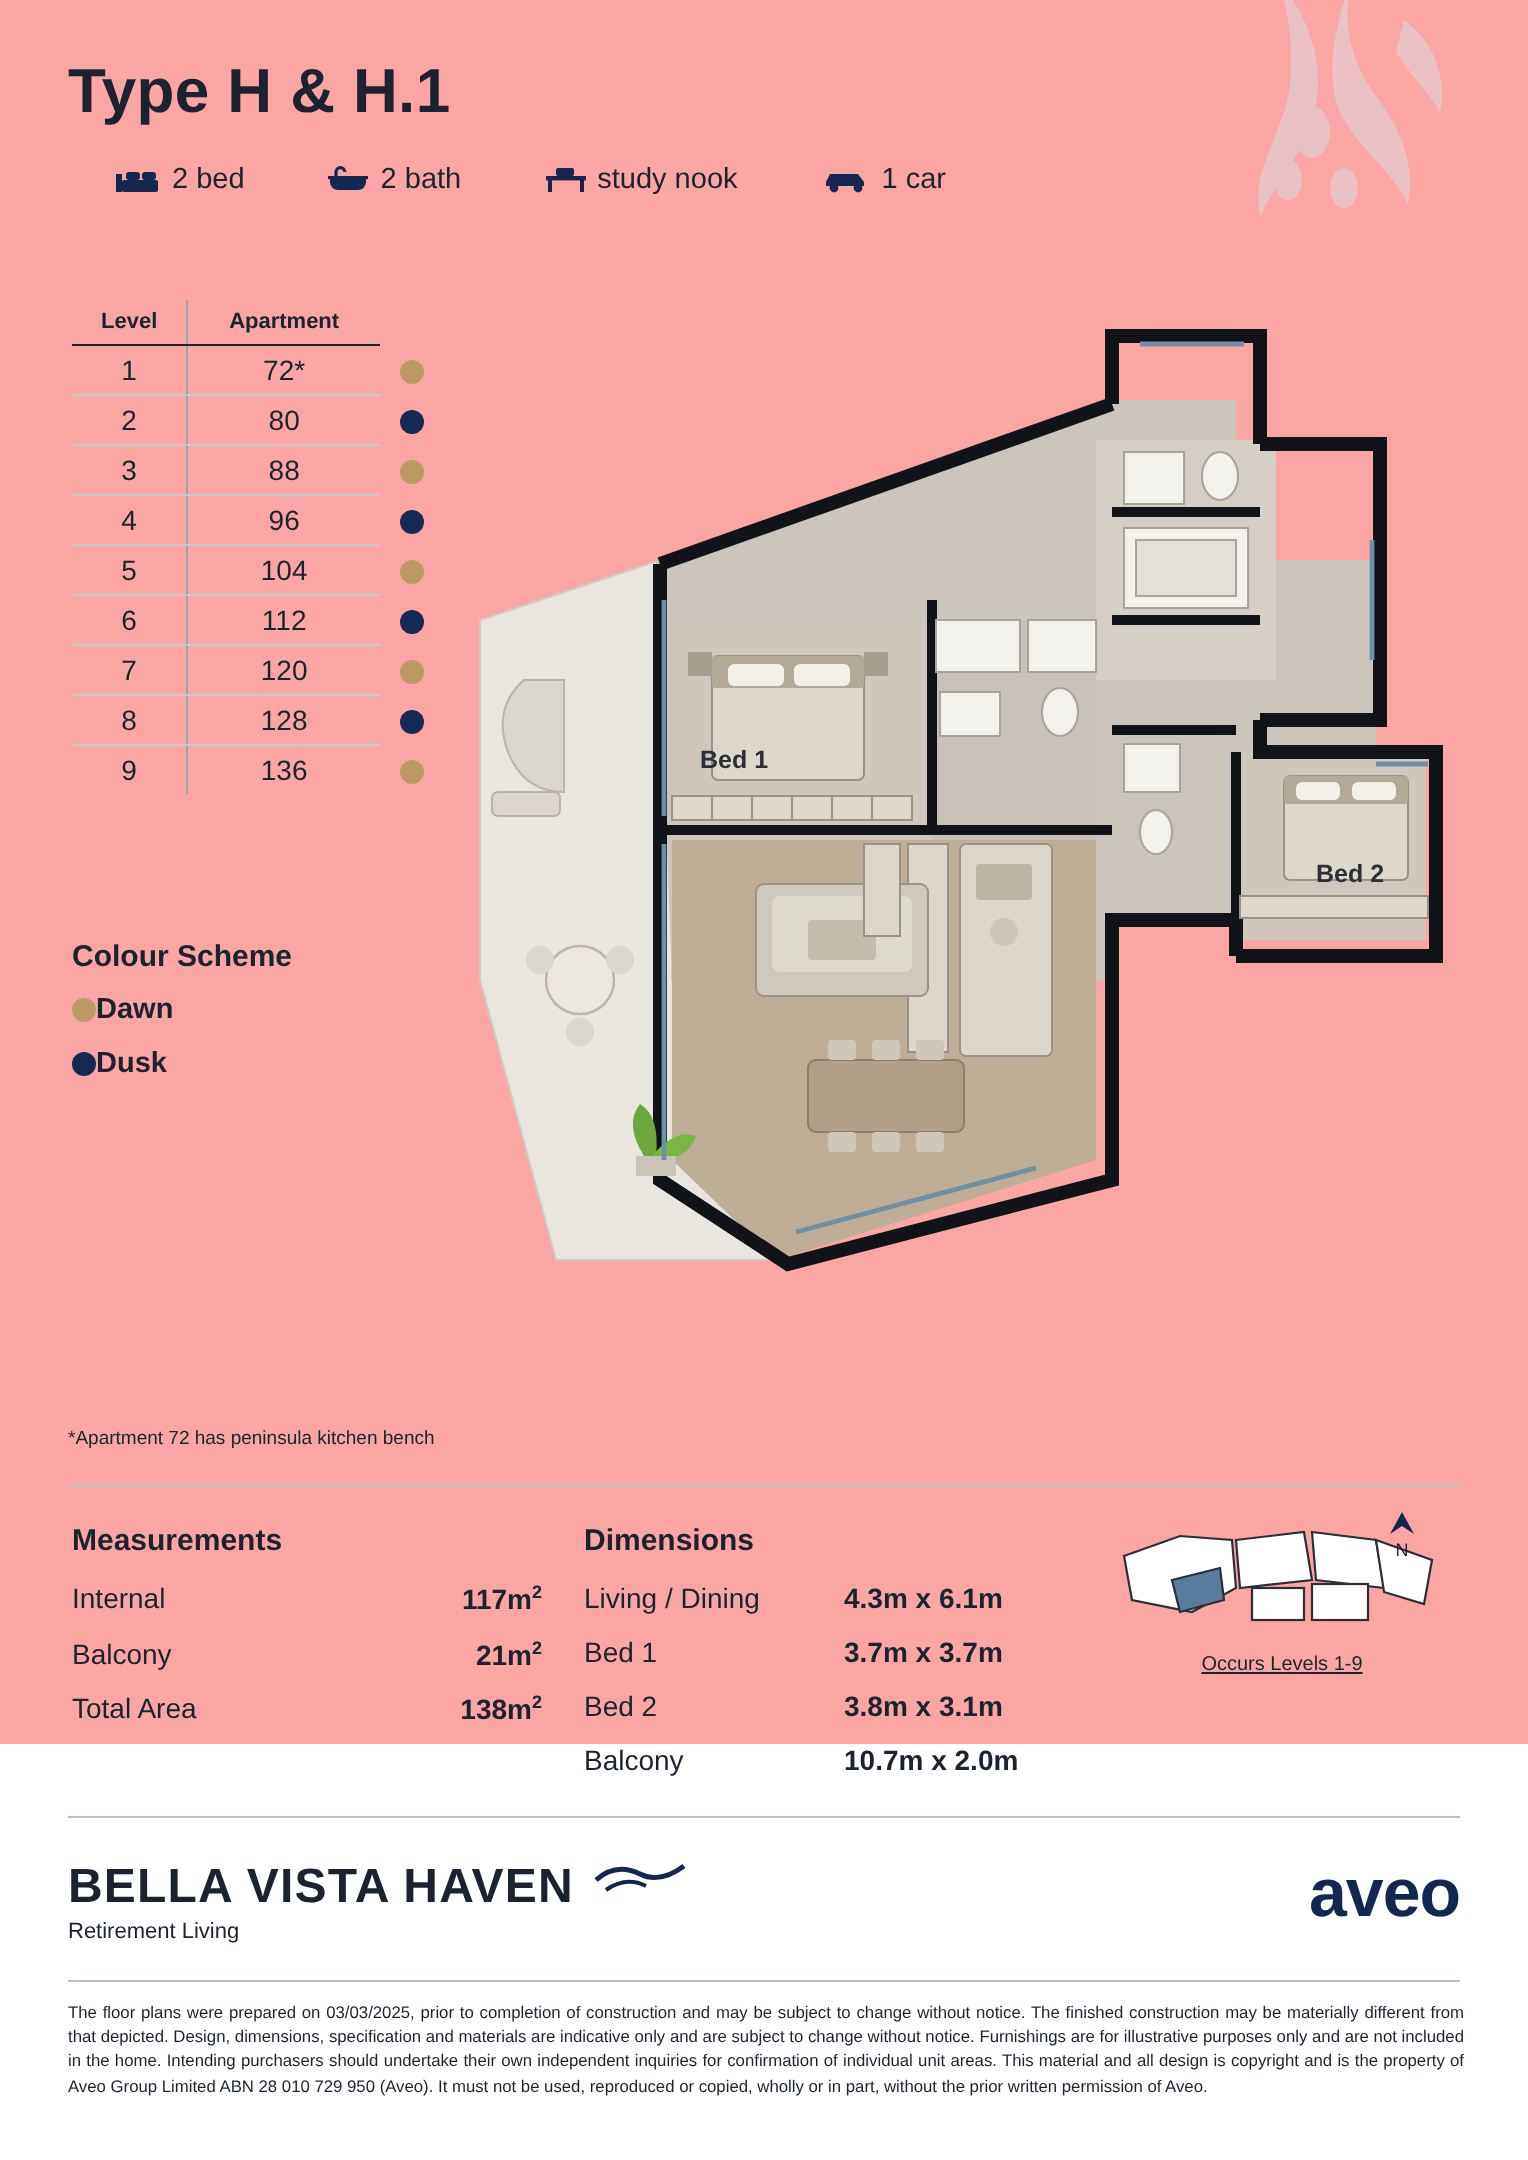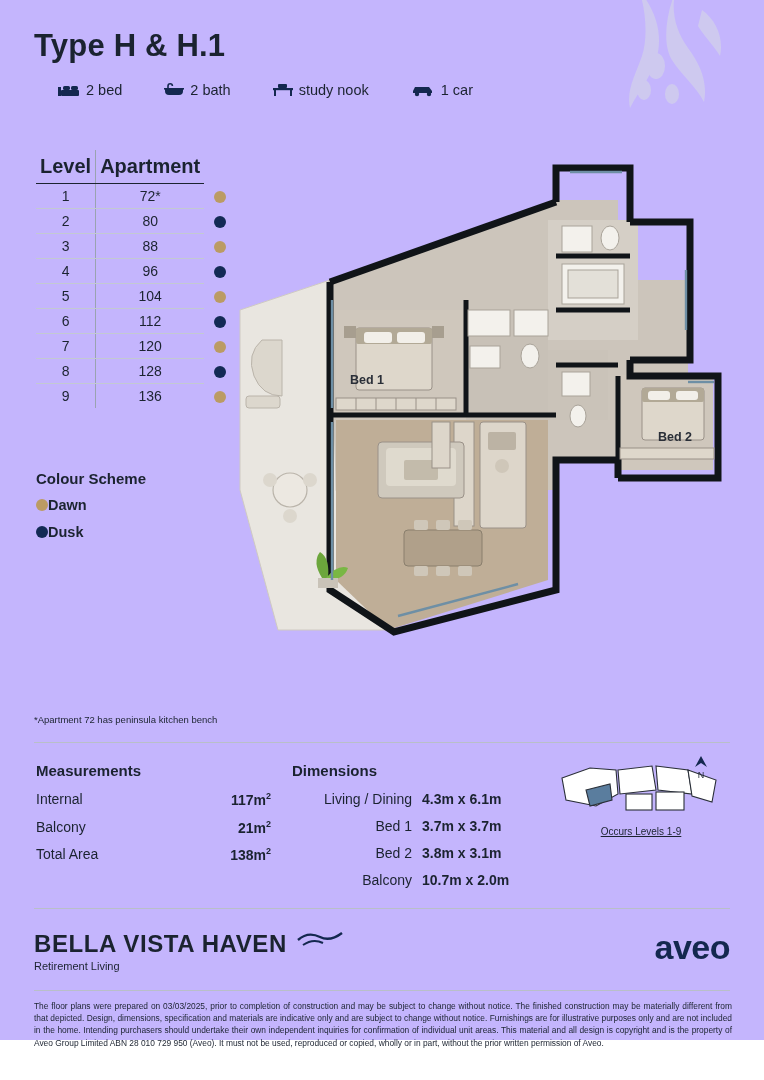--- a/index.html
+++ b/index.html
@@ -6,22 +6,22 @@
   html, body {
     margin: 0; padding: 0;
     width: 764px; height: 1080px;
     background: #ffffff;
     font-family: "Liberation Sans", sans-serif;
     color: #1b2330;
     overflow: hidden;
   }
   .page {
     position: relative;
-    width: 764px; height: 1040px;
-    background: #c4b5fd;
+    width: 764px; height: 872px;
+    background: #fca5a5;
   }
 
   
   .watermark {
     position: absolute;
     top: -10px; right: 10px;
     width: 170px; height: 160px;
     opacity: .5;
     pointer-events: none;
   }
@@ -50,21 +50,21 @@
   
   .level-table {
     position: absolute;
     left: 36px; top: 150px;
     width: 180px;
     border-collapse: collapse;
     font-size: 14px;
   }
   .level-table th {
     font-weight: bold;
-    font-size: 20px;
+    font-size: 11px;
     padding: 5px 4px;
     border-bottom: 1.6px solid #1b2330;
   }
   .level-table th.lvl { width: 60px; }
   .level-table th.apt { width: 100px; border-left: 1px solid #9aa3b0; }
   .level-table td {
     padding: 4px 4px;
     text-align: center;
     border-bottom: 1px solid #c3c9d2;
     font-size: 14px;
@@ -152,21 +152,21 @@
     font-weight: bold;
     margin-bottom: 12px;
   }
   .kv {
     display: flex;
     justify-content: space-between;
     font-size: 14px;
     margin-bottom: 11px;
     width: 100%;
   }
-  .kv .k { font-weight: normal; text-align: right; }
+  .kv .k { font-weight: normal; }
   .kv .v { font-weight: bold; }
   .dims .kv .k { width: 120px; }
   .dims .kv .v { flex: 1; text-align: left; padding-left: 10px; }
   .meas .kv .v { min-width: 60px; text-align: right; }
   sup { font-size: 9px; vertical-align: super; }
 
   
   .keyplan {
     position: absolute;
     left: 552px; top: 760px;

